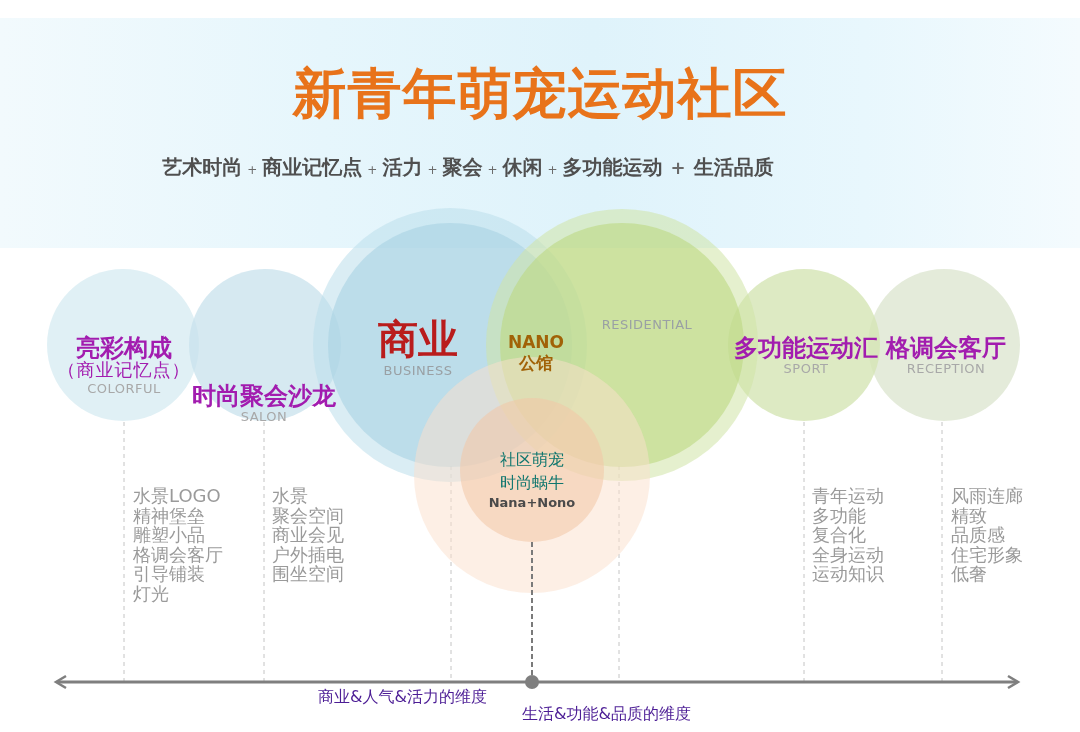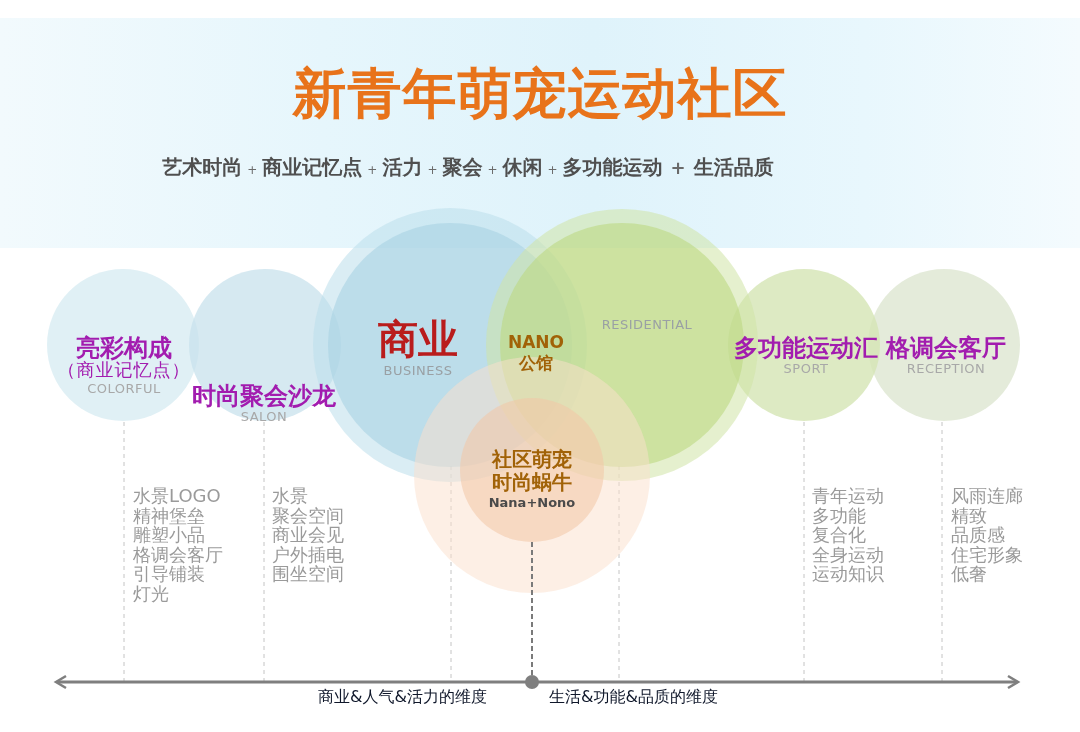--- a/index.html
+++ b/index.html
@@ -14,25 +14,25 @@
   .subtitle .sep { font-size:12px; font-weight:normal; color:#6a6a6a; margin:0 5px; }
   .subtitle .sep.big { font-size:18px; font-weight:bold; margin:0 8px; }
   svg.stage { position:absolute; left:0; top:0; }
   .lbl { position:absolute; text-align:center; transform:translateX(-50%); white-space:nowrap; }
   .lbl .cn { font-weight:bold; color:#a21caf; font-size:24px; line-height:24px; }
   .lbl .cn2 { color:#a21caf; font-size:18px; line-height:20px; letter-spacing:1px; }
   .lbl .en { color:#a8a8a8; font-size:13px; line-height:18px; letter-spacing:0.5px; }
   .lbl .big { font-weight:bold; color:#b91c1c; font-size:40px; line-height:46px; }
   .lbl .en2 { color:#9aa0a4; font-size:13px; line-height:18px; letter-spacing:0.5px; }
   .lbl .mid { font-weight:bold; color:#a16207; font-size:17px; line-height:21px; }
-  .lbl .pet { font-weight:bold; color:#a16207; font-size:20px; line-height:23px; }
+  .lbl .pet { font-weight:normal; color:#0f766e; font-size:16px; line-height:23px; }
   .lbl .pet-en { font-weight:bold; color:#4a4a4a; font-size:13px; line-height:18px;text-align:center; }
   .list { position:absolute; top:486px; font-size:18px; line-height:19.5px; color:#9a9a9a; }
   .list div { white-space:nowrap; }
-  .axis-label { position:absolute; top:687px; font-size:16px; color:#0f172a; white-space:nowrap; }
+  .axis-label { position:absolute; top:687px; font-size:16px; color:#4c1d95; white-space:nowrap; }
 </style>
 </head>
 <body>
 
 <div class="band"></div>
 
 <div class="title">新青年萌宠运动社区</div>
 
 <div class="subtitle">
   <span>艺术时尚</span><span class="sep">+</span><span>商业记忆点</span><span class="sep">+</span><span>活力</span><span class="sep">+</span><span>聚会</span><span class="sep">+</span><span>休闲</span><span class="sep">+</span><span>多功能运动</span><span class="sep big">+</span><span>生活品质</span>
@@ -139,13 +139,13 @@
 
 <div class="list" style="left:951px;">
   <div>风雨连廊</div>
   <div>精致</div>
   <div>品质感</div>
   <div>住宅形象</div>
   <div>低奢</div>
 </div>
 
 <div class="axis-label" style="left:318px;">商业&amp;人气&amp;活力的维度</div>
-<div class="axis-label" style="left:549px;">生活&amp;功能&amp;品质的维度</div>
+<div class="axis-label" style="left:522px;margin-top:17px;">生活&amp;功能&amp;品质的维度</div>
 
 </body></html>

